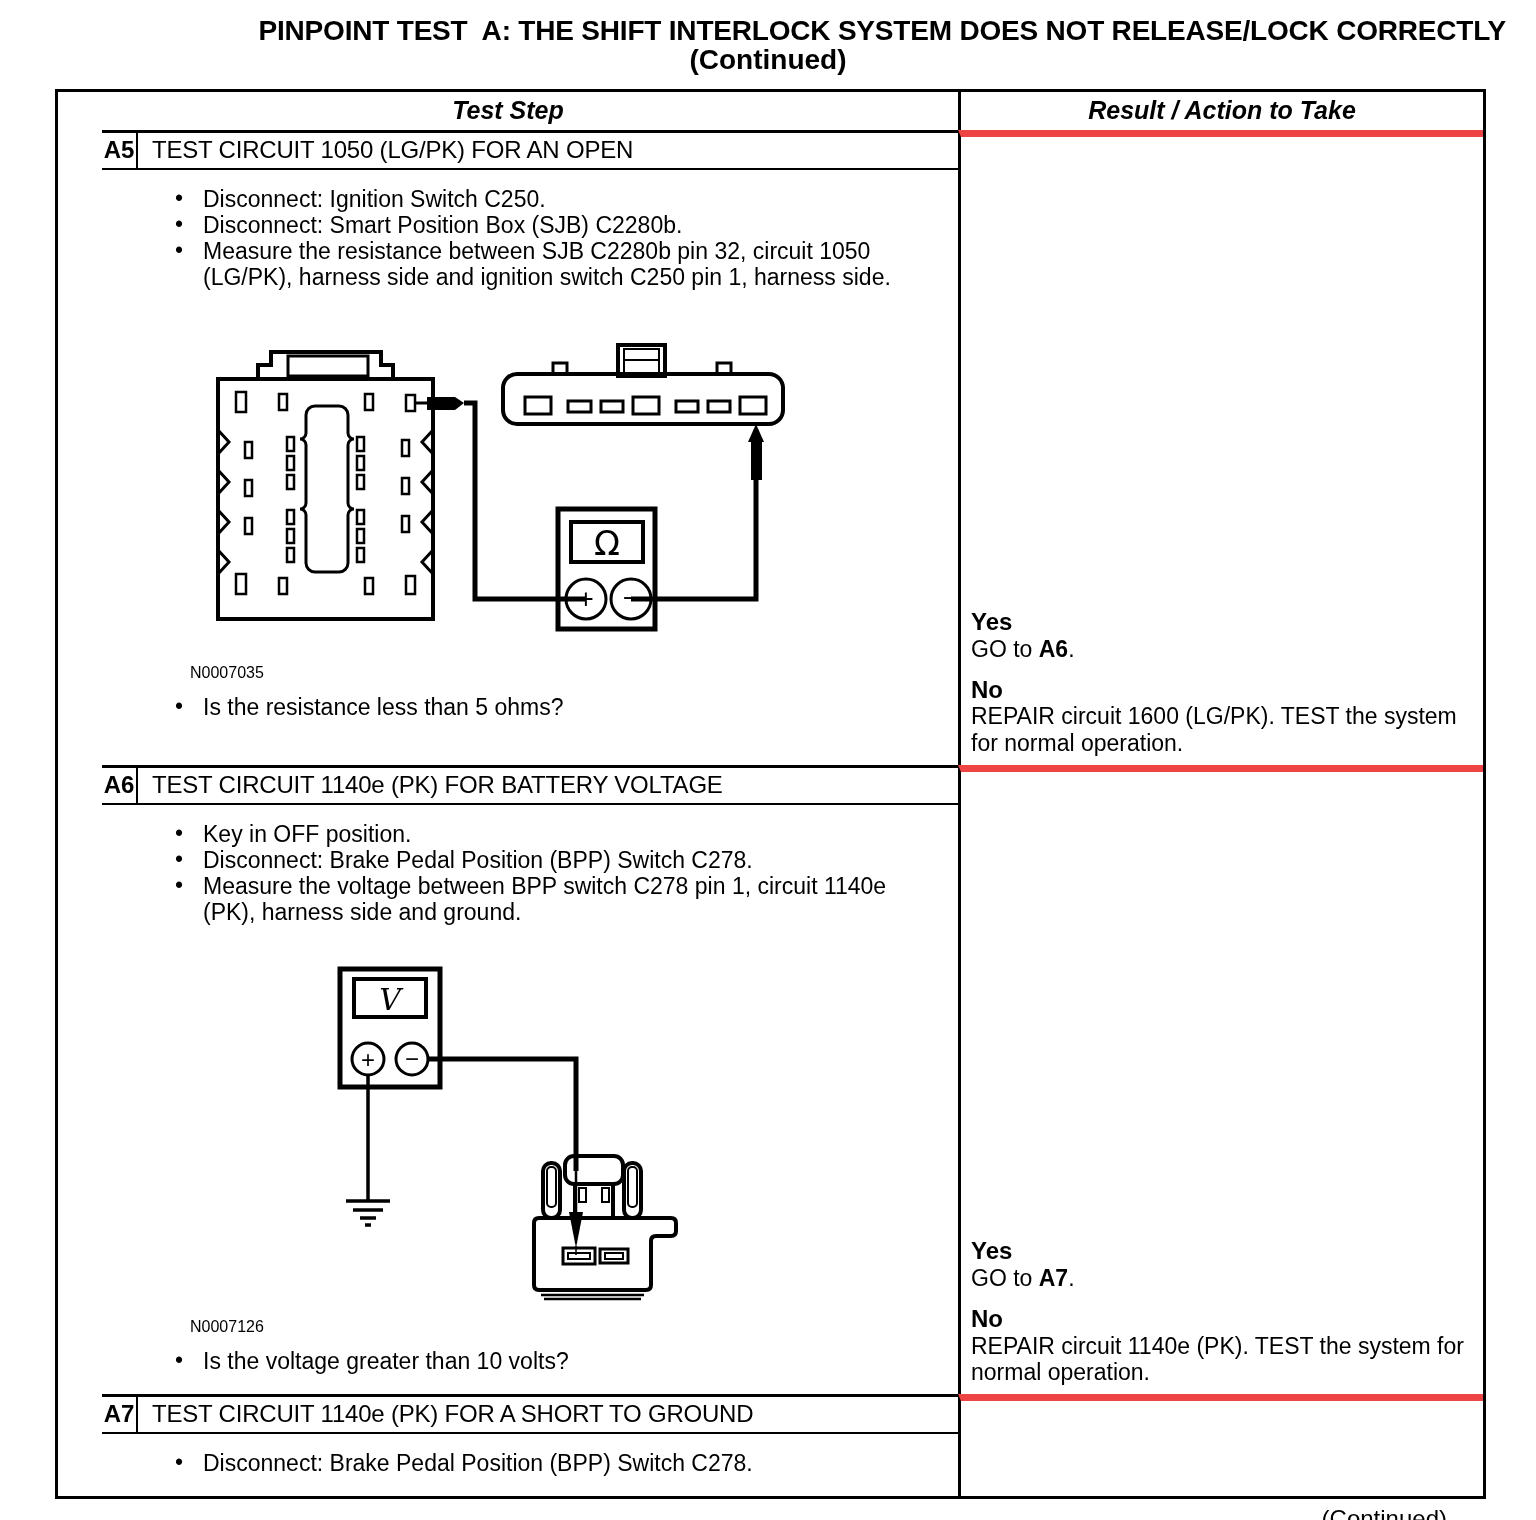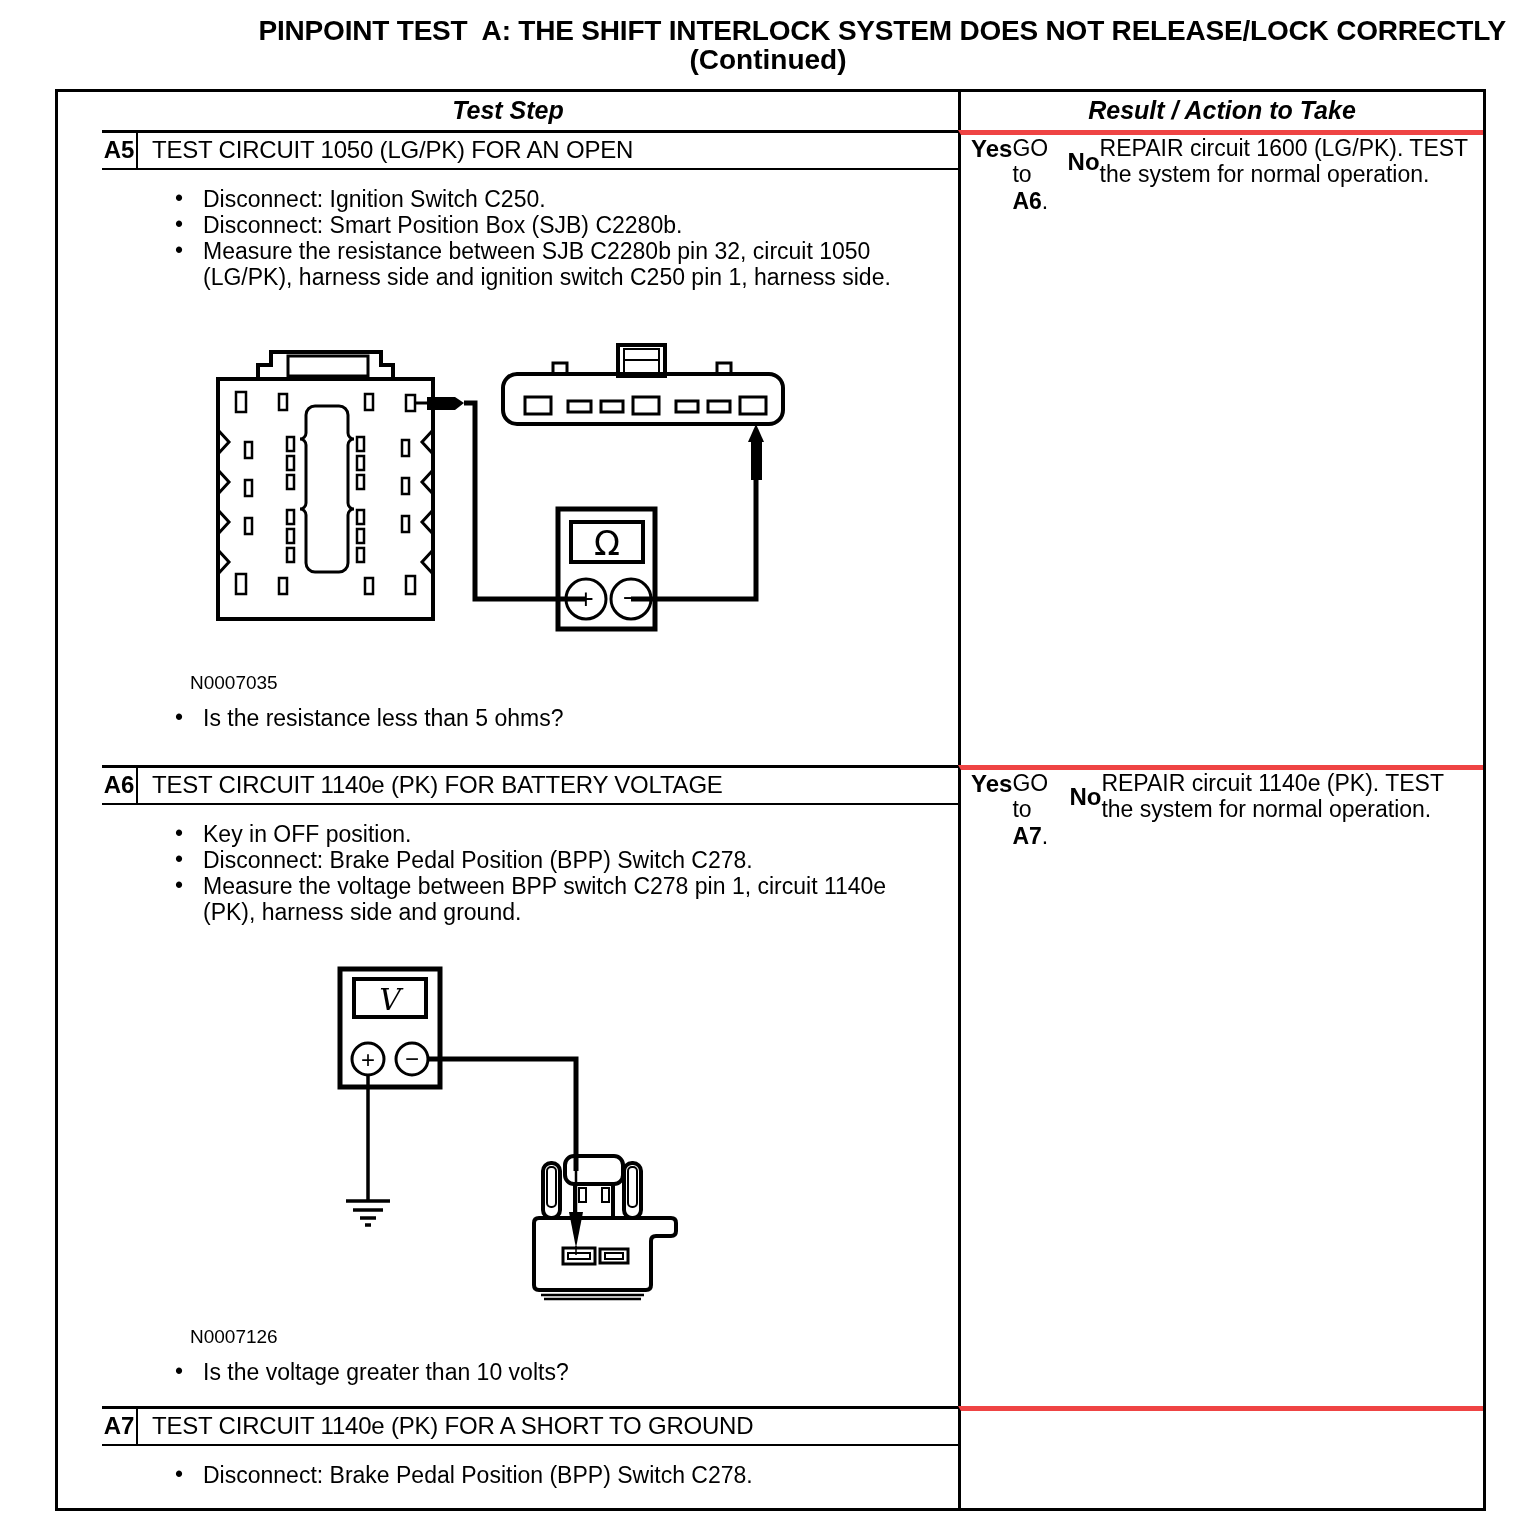--- a/index.html
+++ b/index.html
@@ -28,36 +28,36 @@
     padding:3px 0 4px;
     margin-left:44px;
   }
   .sec-title{
     grid-column:2;font-weight:normal;font-size:24px;letter-spacing:-0.2px;
     border-top:3px solid #000;border-bottom:2px solid #000;
     padding:3px 0 4px 14px;
   }
   .sec-result{
     grid-column:3;grid-row:span 2;
-    border-top:5px solid #ef4444;border-left:3px solid #000;
-    display:flex;flex-direction:row;justify-content:flex-end;
+    border-top:7px solid #ef4444;border-left:3px solid #000;
+    display:flex;flex-direction:column;justify-content:flex-end;
     font-size:23px;line-height:1.16;padding:0 8px 8px 10px;
   }
   .sec-body{grid-column:1/3;font-size:23px;line-height:1.14;padding:4px 0 8px 0;}
   .body-a5{min-height:583px;}
   .body-a6{min-height:556px;}
   .body-a7{min-height:36px;}
   ul.bullets{list-style:none;margin:12px;padding:0 24px 0 100px;}
   ul.bullets li{position:relative;padding-left:33px;}
   ul.bullets li::before{content:"\2022";position:absolute;left:5px;top:-1px;}
   .question-list{margin-top:27px;}
   .question-list li{font-weight:normal;}
   .fig{margin:51px 0 0 145px;display:block;}
   .fig2{margin:30px 0 0 265px;display:block;}
-  .figcap{margin:20px 0 0 132px;font-size:19px;}
+  .figcap{margin:12px 0 0 132px;font-size:16px;}
   .yn-label{font-weight:bold;font-size:24px;}
   .no-block{margin-top:13px;}
   .bold-ref{font-weight:bold;}
   .footer-note{width:1480px;text-align:right;font-size:24px;margin-top:6px;padding-right:33px;box-sizing:border-box;}
   svg{overflow:visible;}
   .ln{stroke:#000;fill:none;}
 </style>
 </head>
 <body>
 

